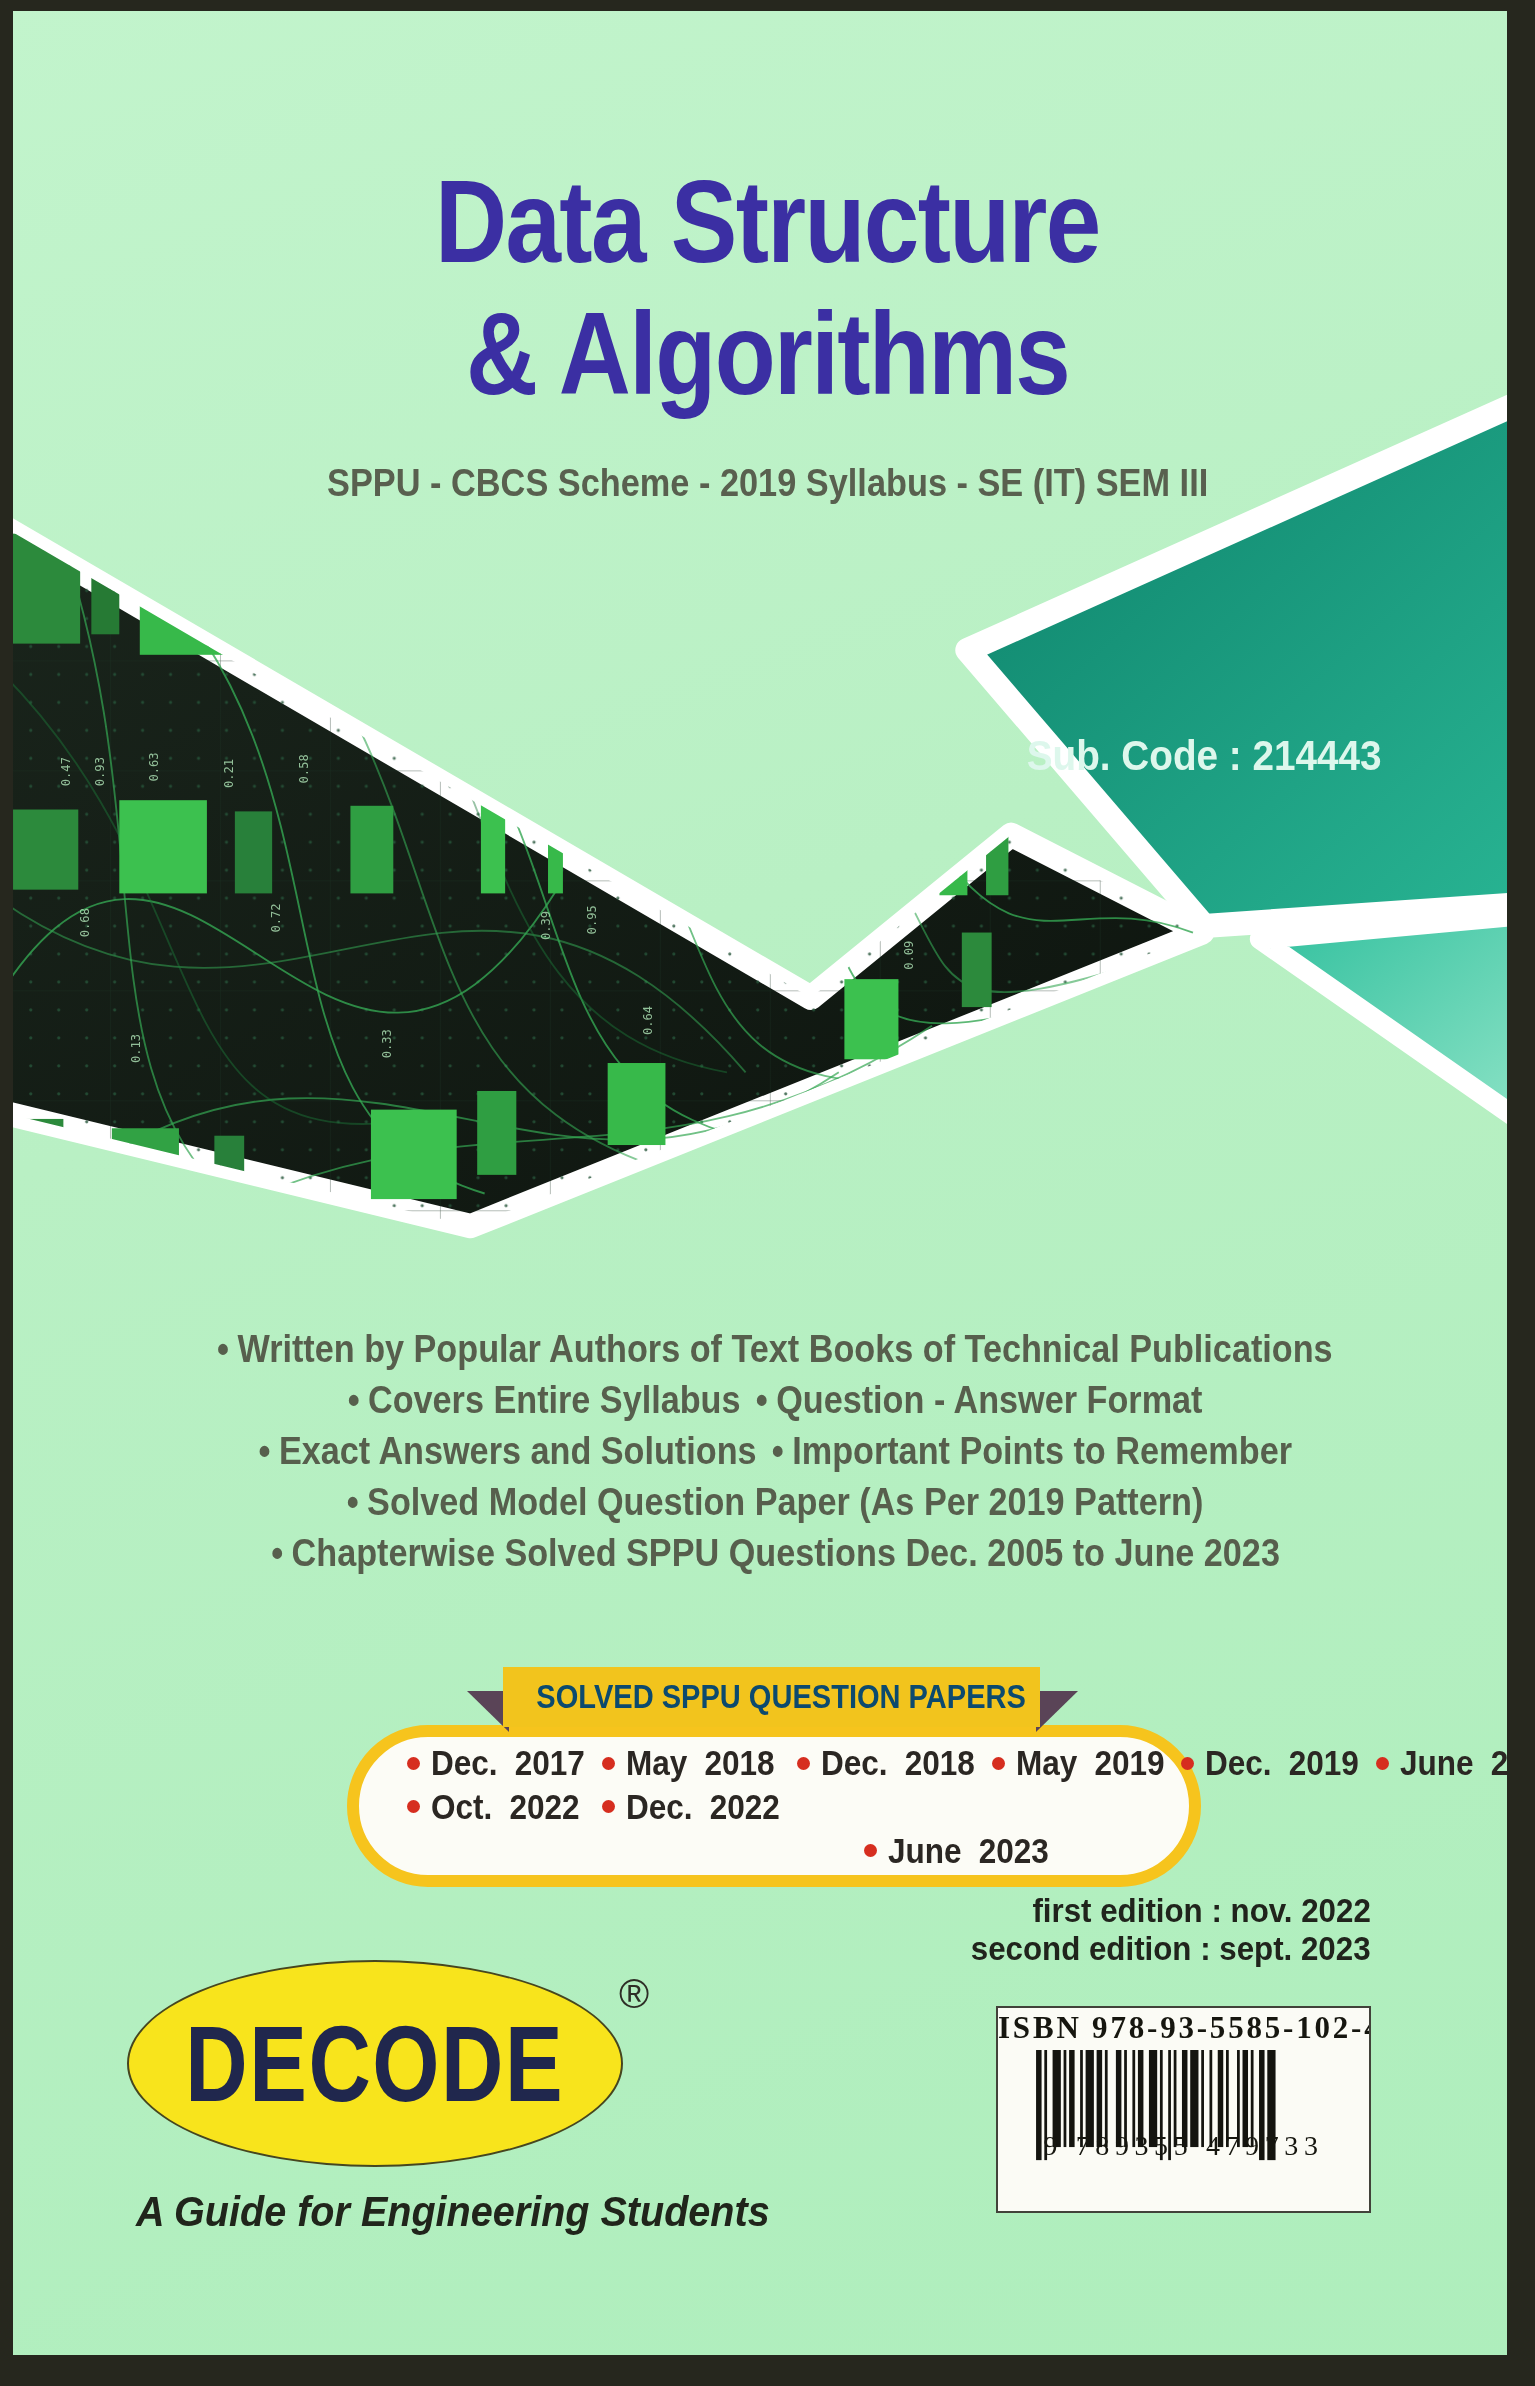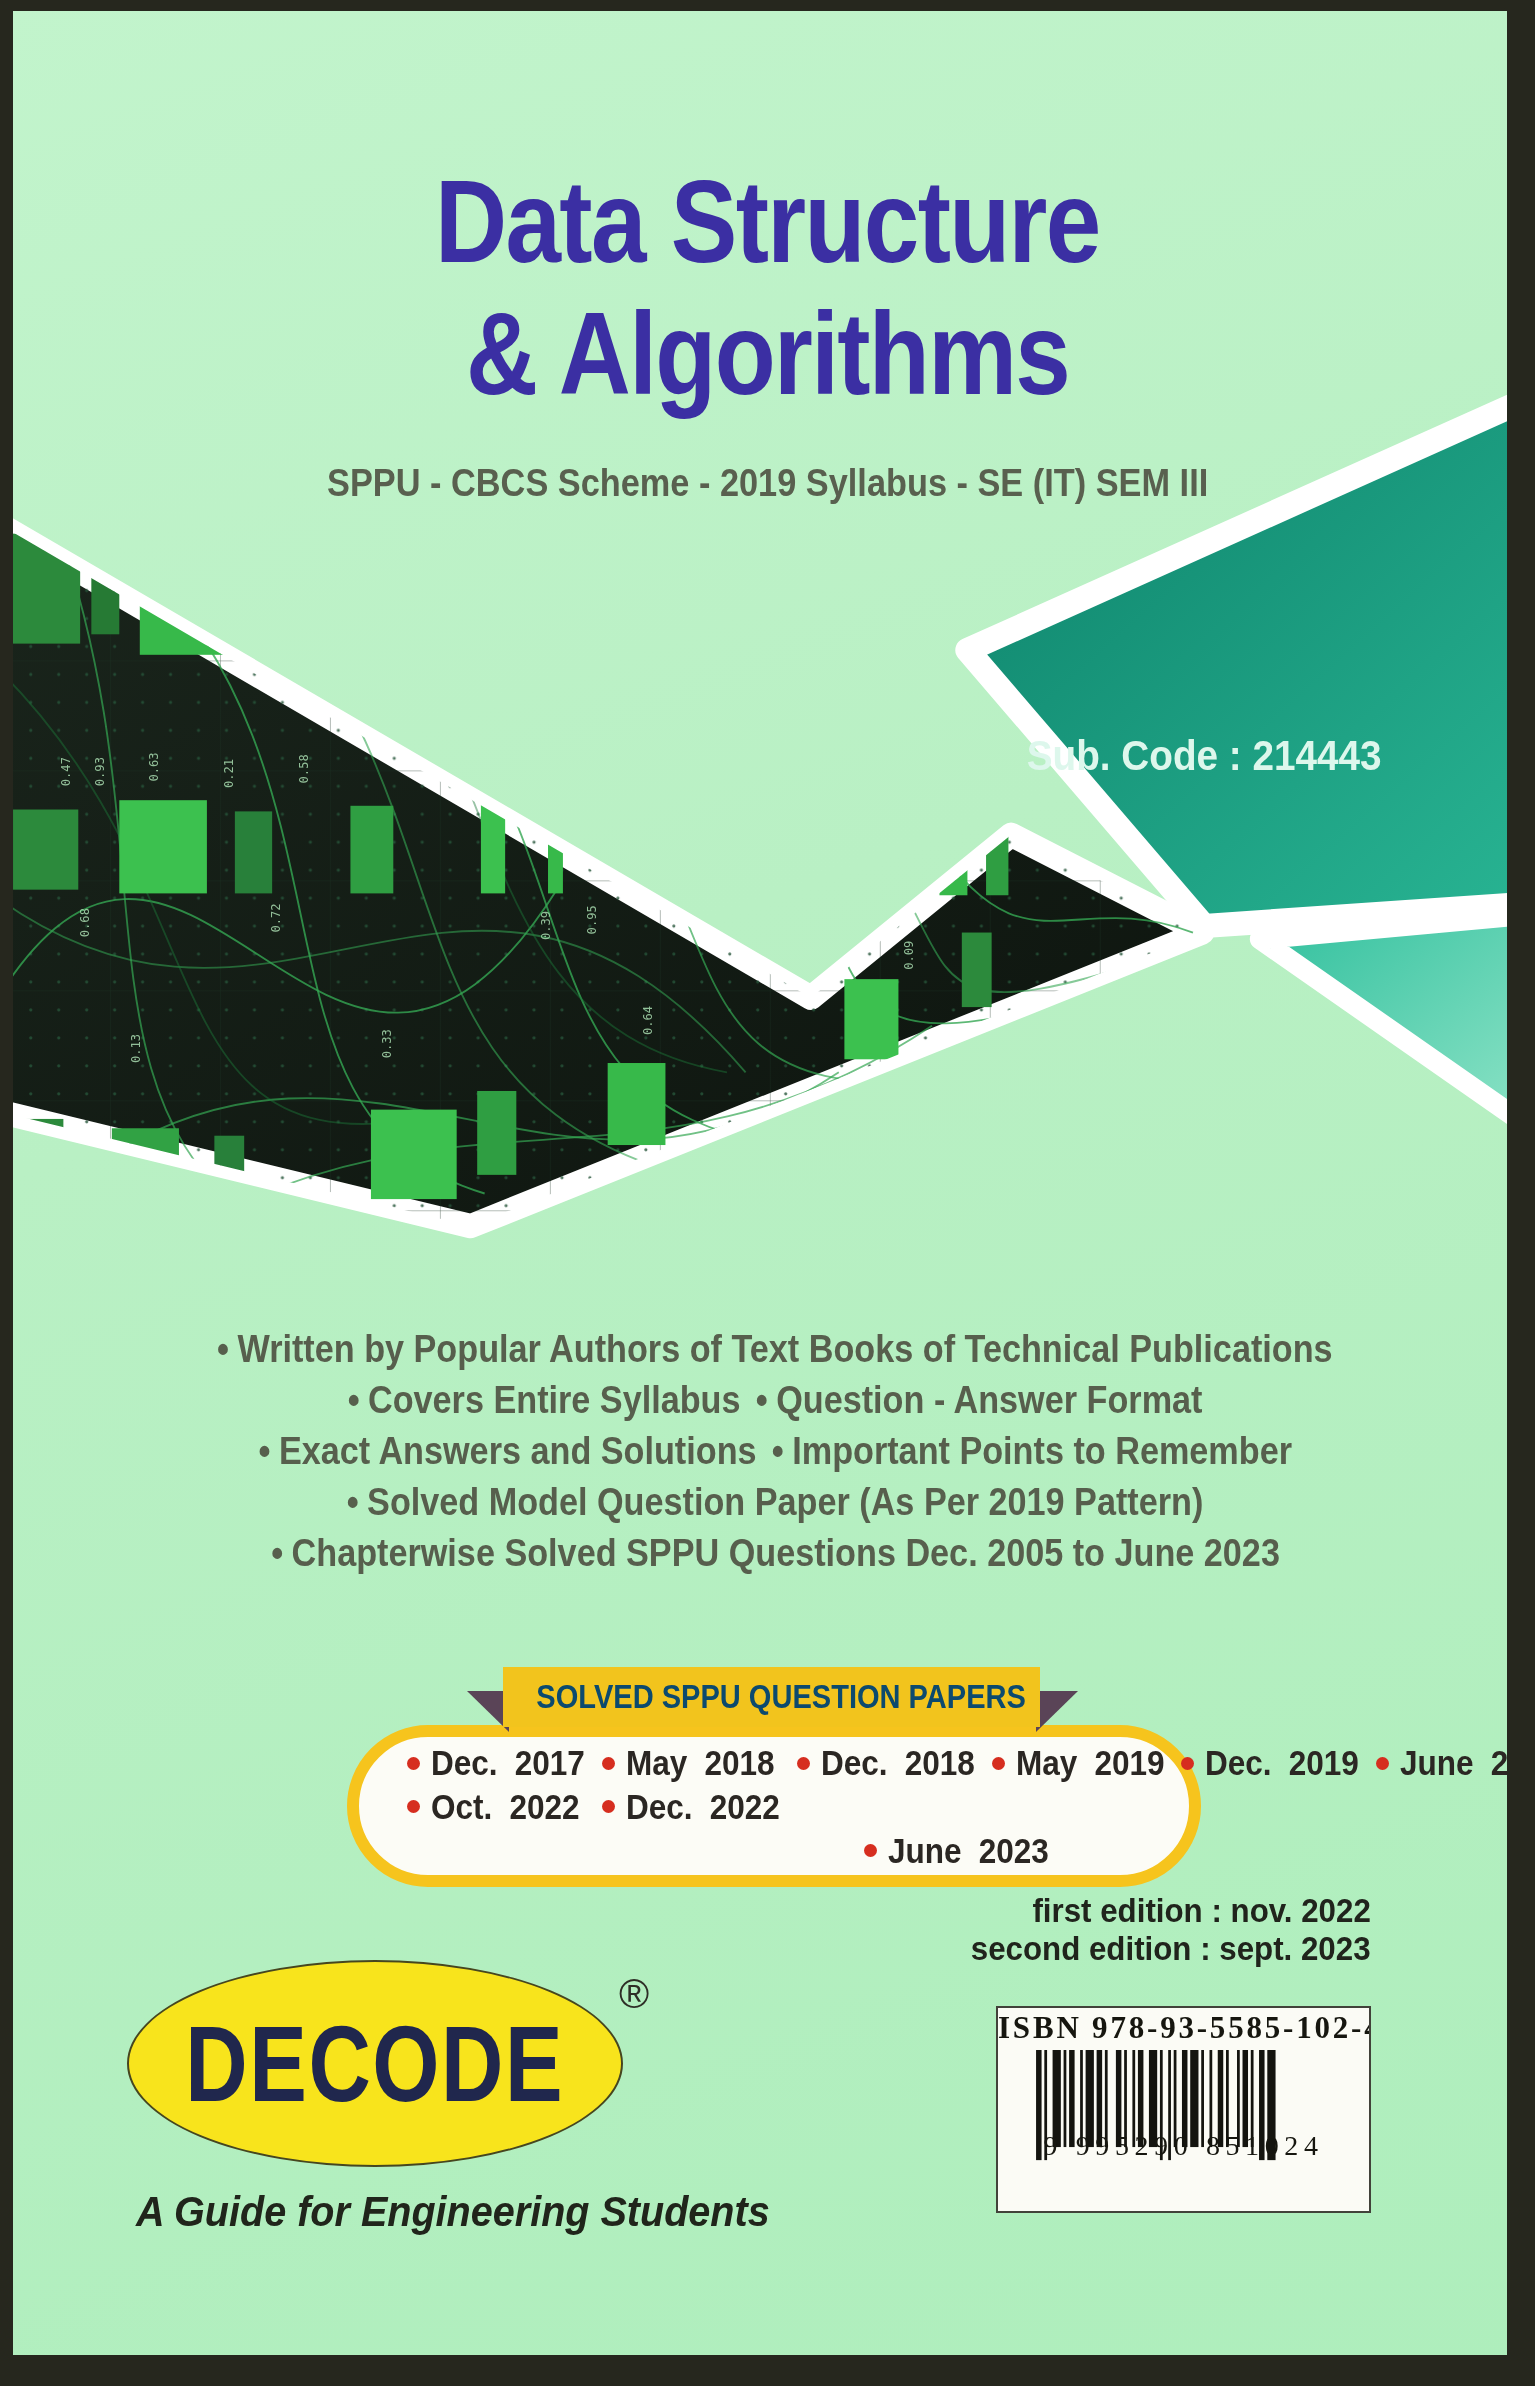--- a/index.html
+++ b/index.html
@@ -248,21 +248,21 @@
         <rect x="191" y="0" width="2.95" height="104" fill="#14140f"></rect>
         <rect x="199.85" y="0" width="2.95" height="104" fill="#14140f"></rect>
         <rect x="208.7" y="0" width="5.9" height="104" fill="#14140f"></rect>
         <rect x="217.54999999999998" y="0" width="2.95" height="104" fill="#14140f"></rect>
         <rect x="229.34999999999997" y="0" width="2.95" height="104" fill="#14140f"></rect>
         <rect x="235.24999999999994" y="0" width="5.9" height="104" fill="#14140f"></rect>
         <rect x="244.09999999999994" y="0" width="2.95" height="104" fill="#14140f"></rect>
         <rect x="252.94999999999993" y="0" width="5.9" height="118" fill="#14140f"></rect>
         <rect x="261.7999999999999" y="0" width="8.850000000000001" height="118" fill="#14140f"></rect>
       </svg>
-    <div class="bdigits">9 995290 851024</div>
+    <div class="bdigits">9 789355 479733</div>
   </div>
 
   <div class="logo-oval">
     <span class="logo-text">DECODE</span>
   </div>
   <div class="reg-mark">®</div>
   <div class="tagline">
     <span>A Guide for Engineering Students</span></div>
 
   <div class="frame frame-top"></div>

